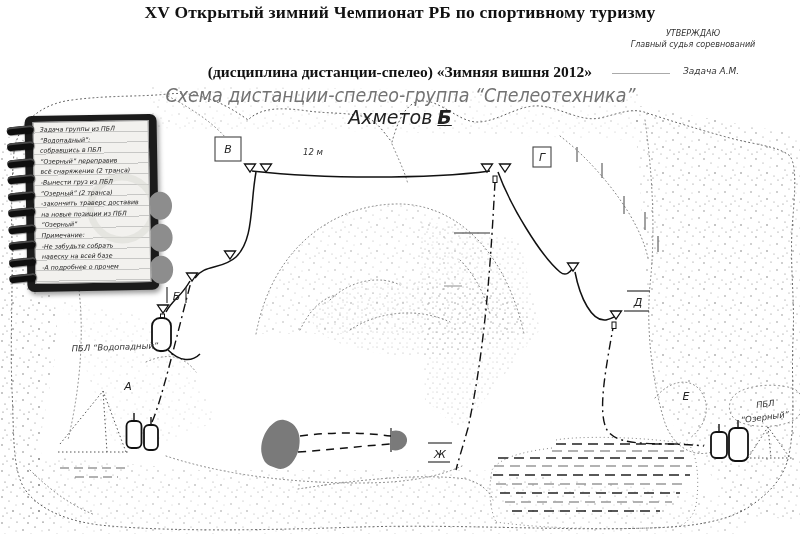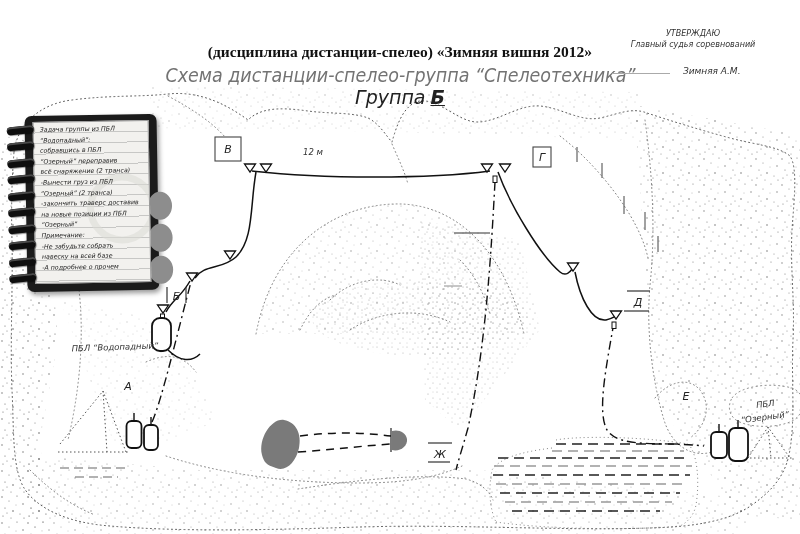--- a/index.html
+++ b/index.html
@@ -228,33 +228,34 @@
 
   <text class="small-lbl" x="313" y="155" text-anchor="middle" font-size="9.5">12 м</text>
   <text class="small-lbl" x="115" y="350" text-anchor="middle" transform="rotate(-2 115 350)">ПБЛ “Водопадный”</text>
   <g transform="rotate(-7 765 410)">
     <text class="small-lbl" x="766" y="407" text-anchor="middle" font-size="8">ПБЛ</text>
     <text class="small-lbl" x="764" y="420" text-anchor="middle" font-size="8">“Озерный”</text>
   </g>
 </svg>
 
 <div class="header">
+  <div class="t1">XV Открытый зимний Чемпионат РБ по спортивному туризму</div>
   <div class="t2">(дисциплина дистанции-спелео) «Зимняя вишня 2012»</div>
   <div class="sub"><span class="sub-in">Схема дистанции-спелео-группа “Спелеотехника”</span></div>
   <div class="grp">
-    <span>Группа</span><span class="grp-letter">Б</span>
+    <span>Ахметов</span><span class="grp-letter">Б</span>
   </div>
 </div>
 
 <div class="approval">
   <div>УТВЕРЖДАЮ</div>
   <div>Главный судья соревнований</div>
   <div class="sig-row">
     <span class="sig-line"></span>
-    <span class="sig-name">Зимняя А.М.</span>
+    <span class="sig-name">Задача А.М.</span>
   </div>
 </div>
 
 <div class="notebook">
   <div class="nb-back"></div>
   <div class="nb-tab" style="top:76px"></div>
   <div class="nb-tab" style="top:108px"></div>
   <div class="nb-tab" style="top:140px"></div>
   <div class="nb-page">
     <div class="nb-watermark"></div>

